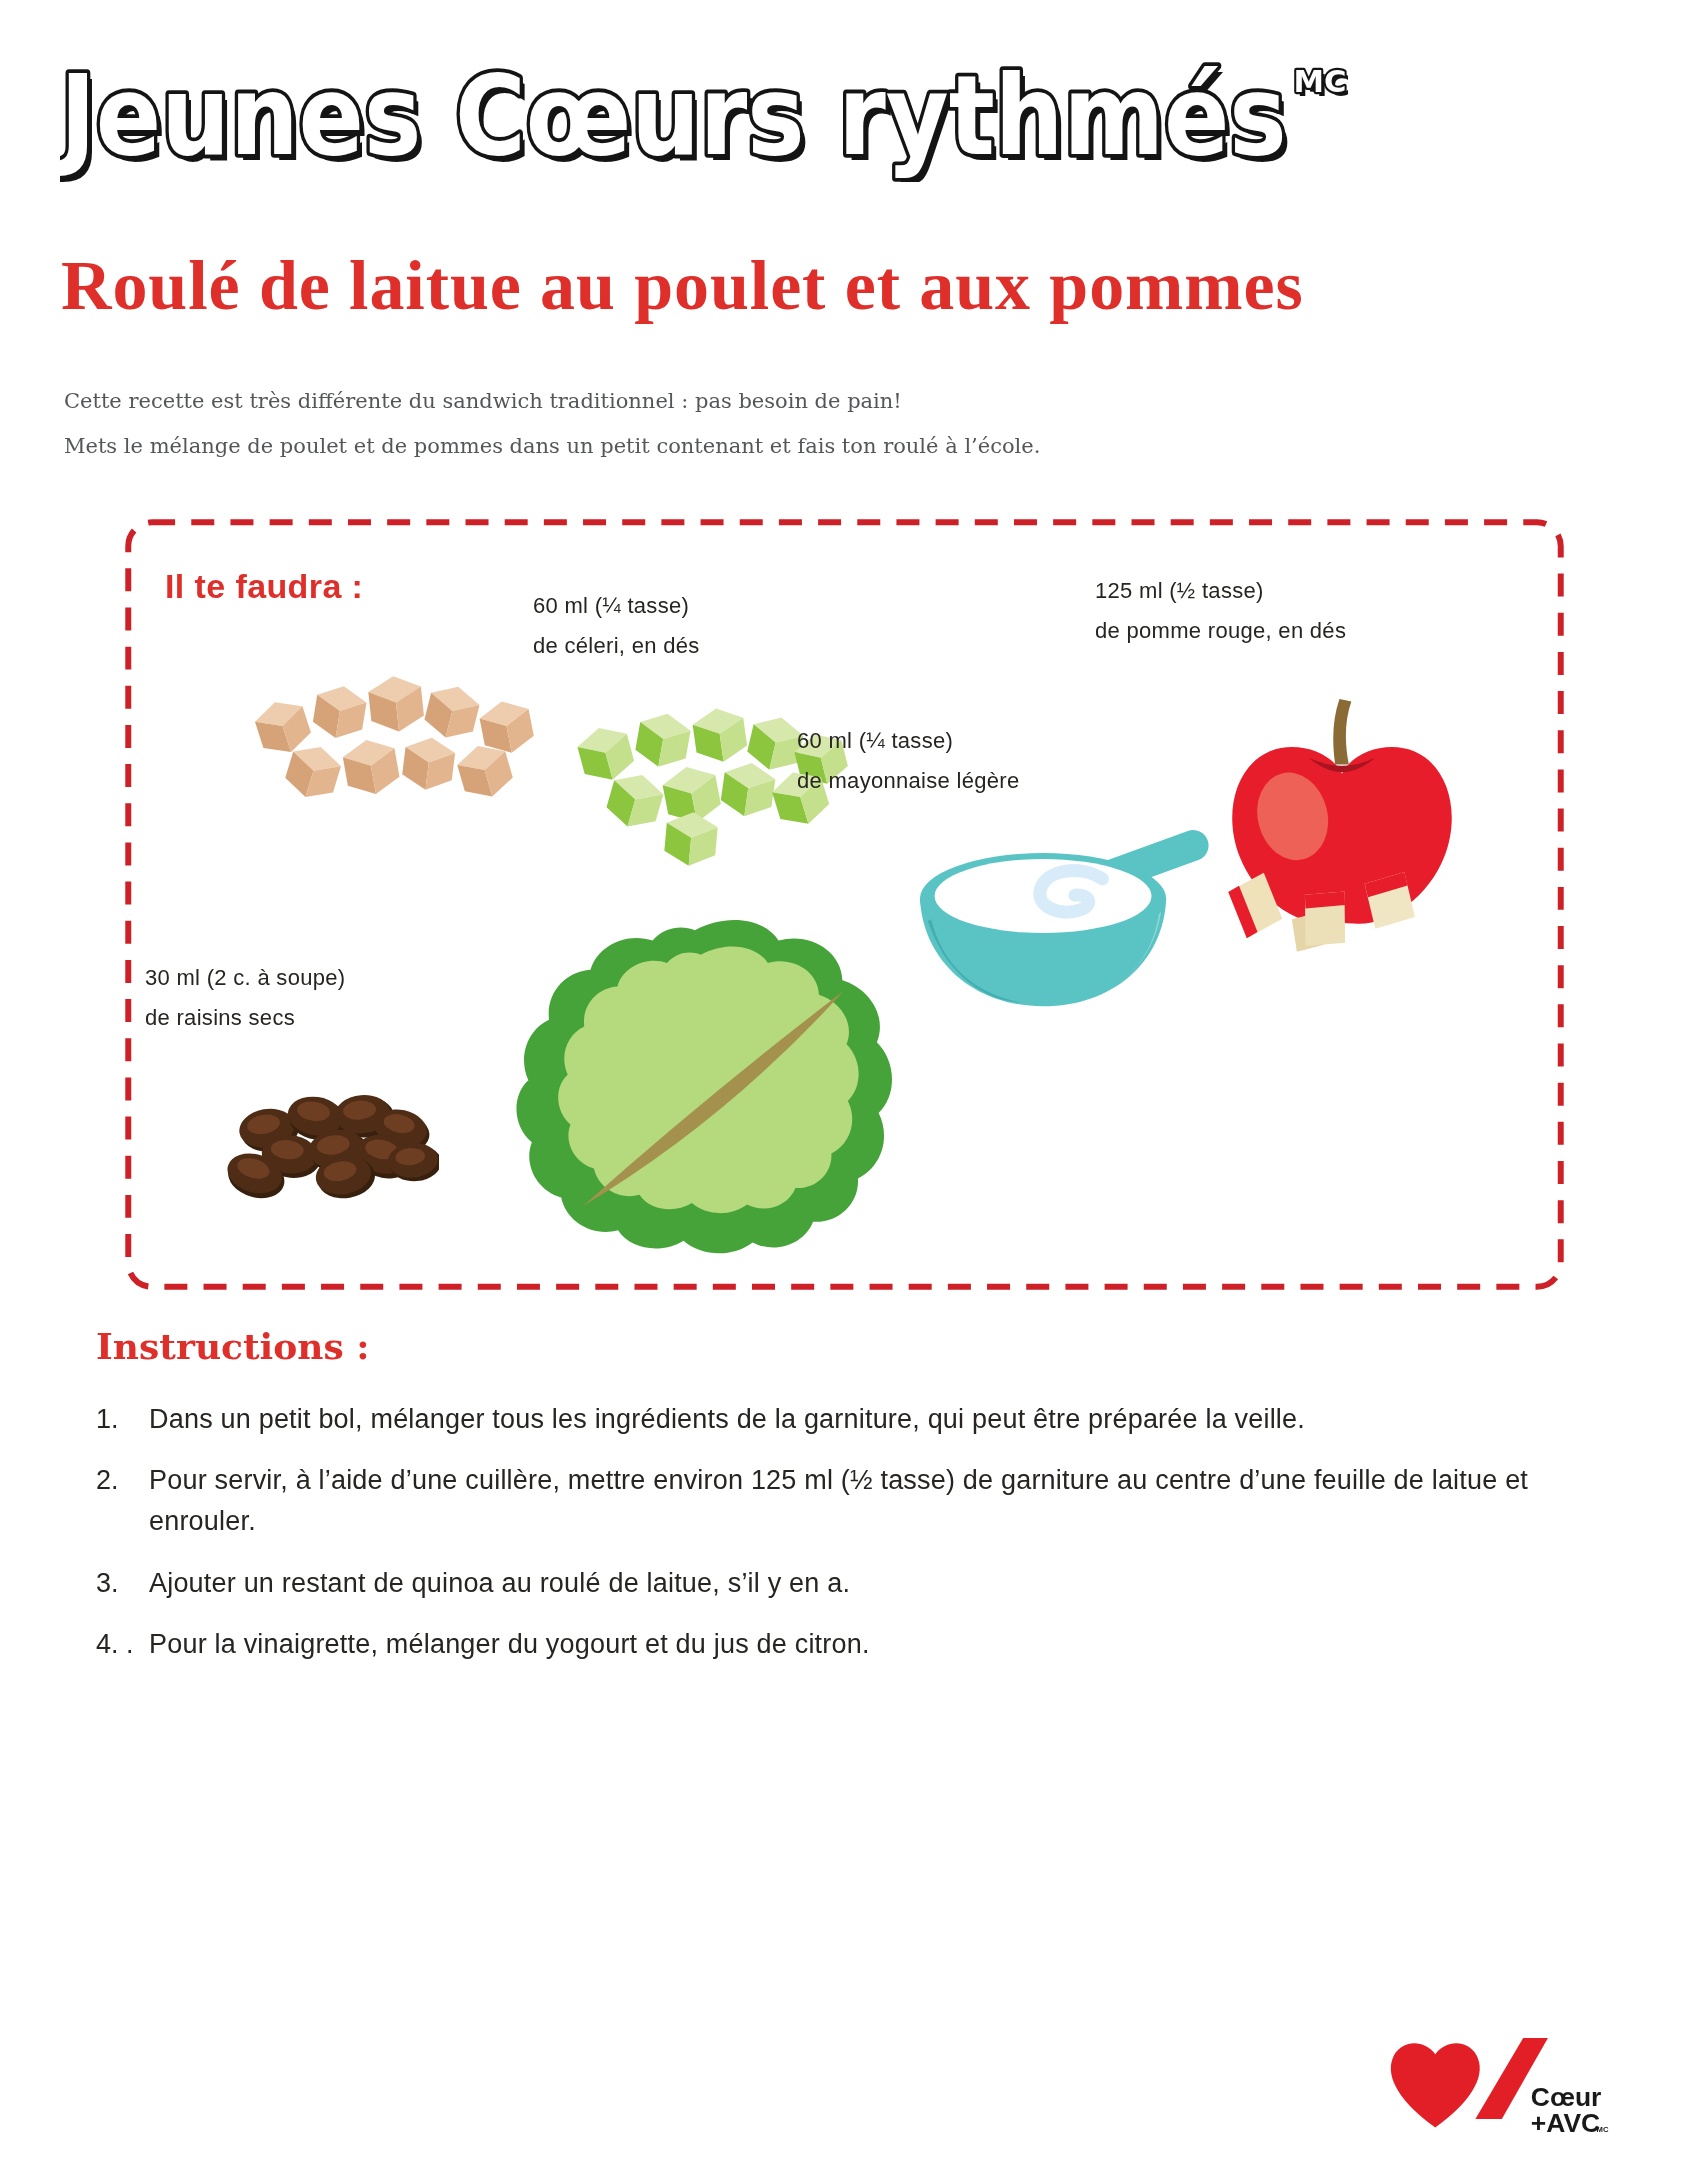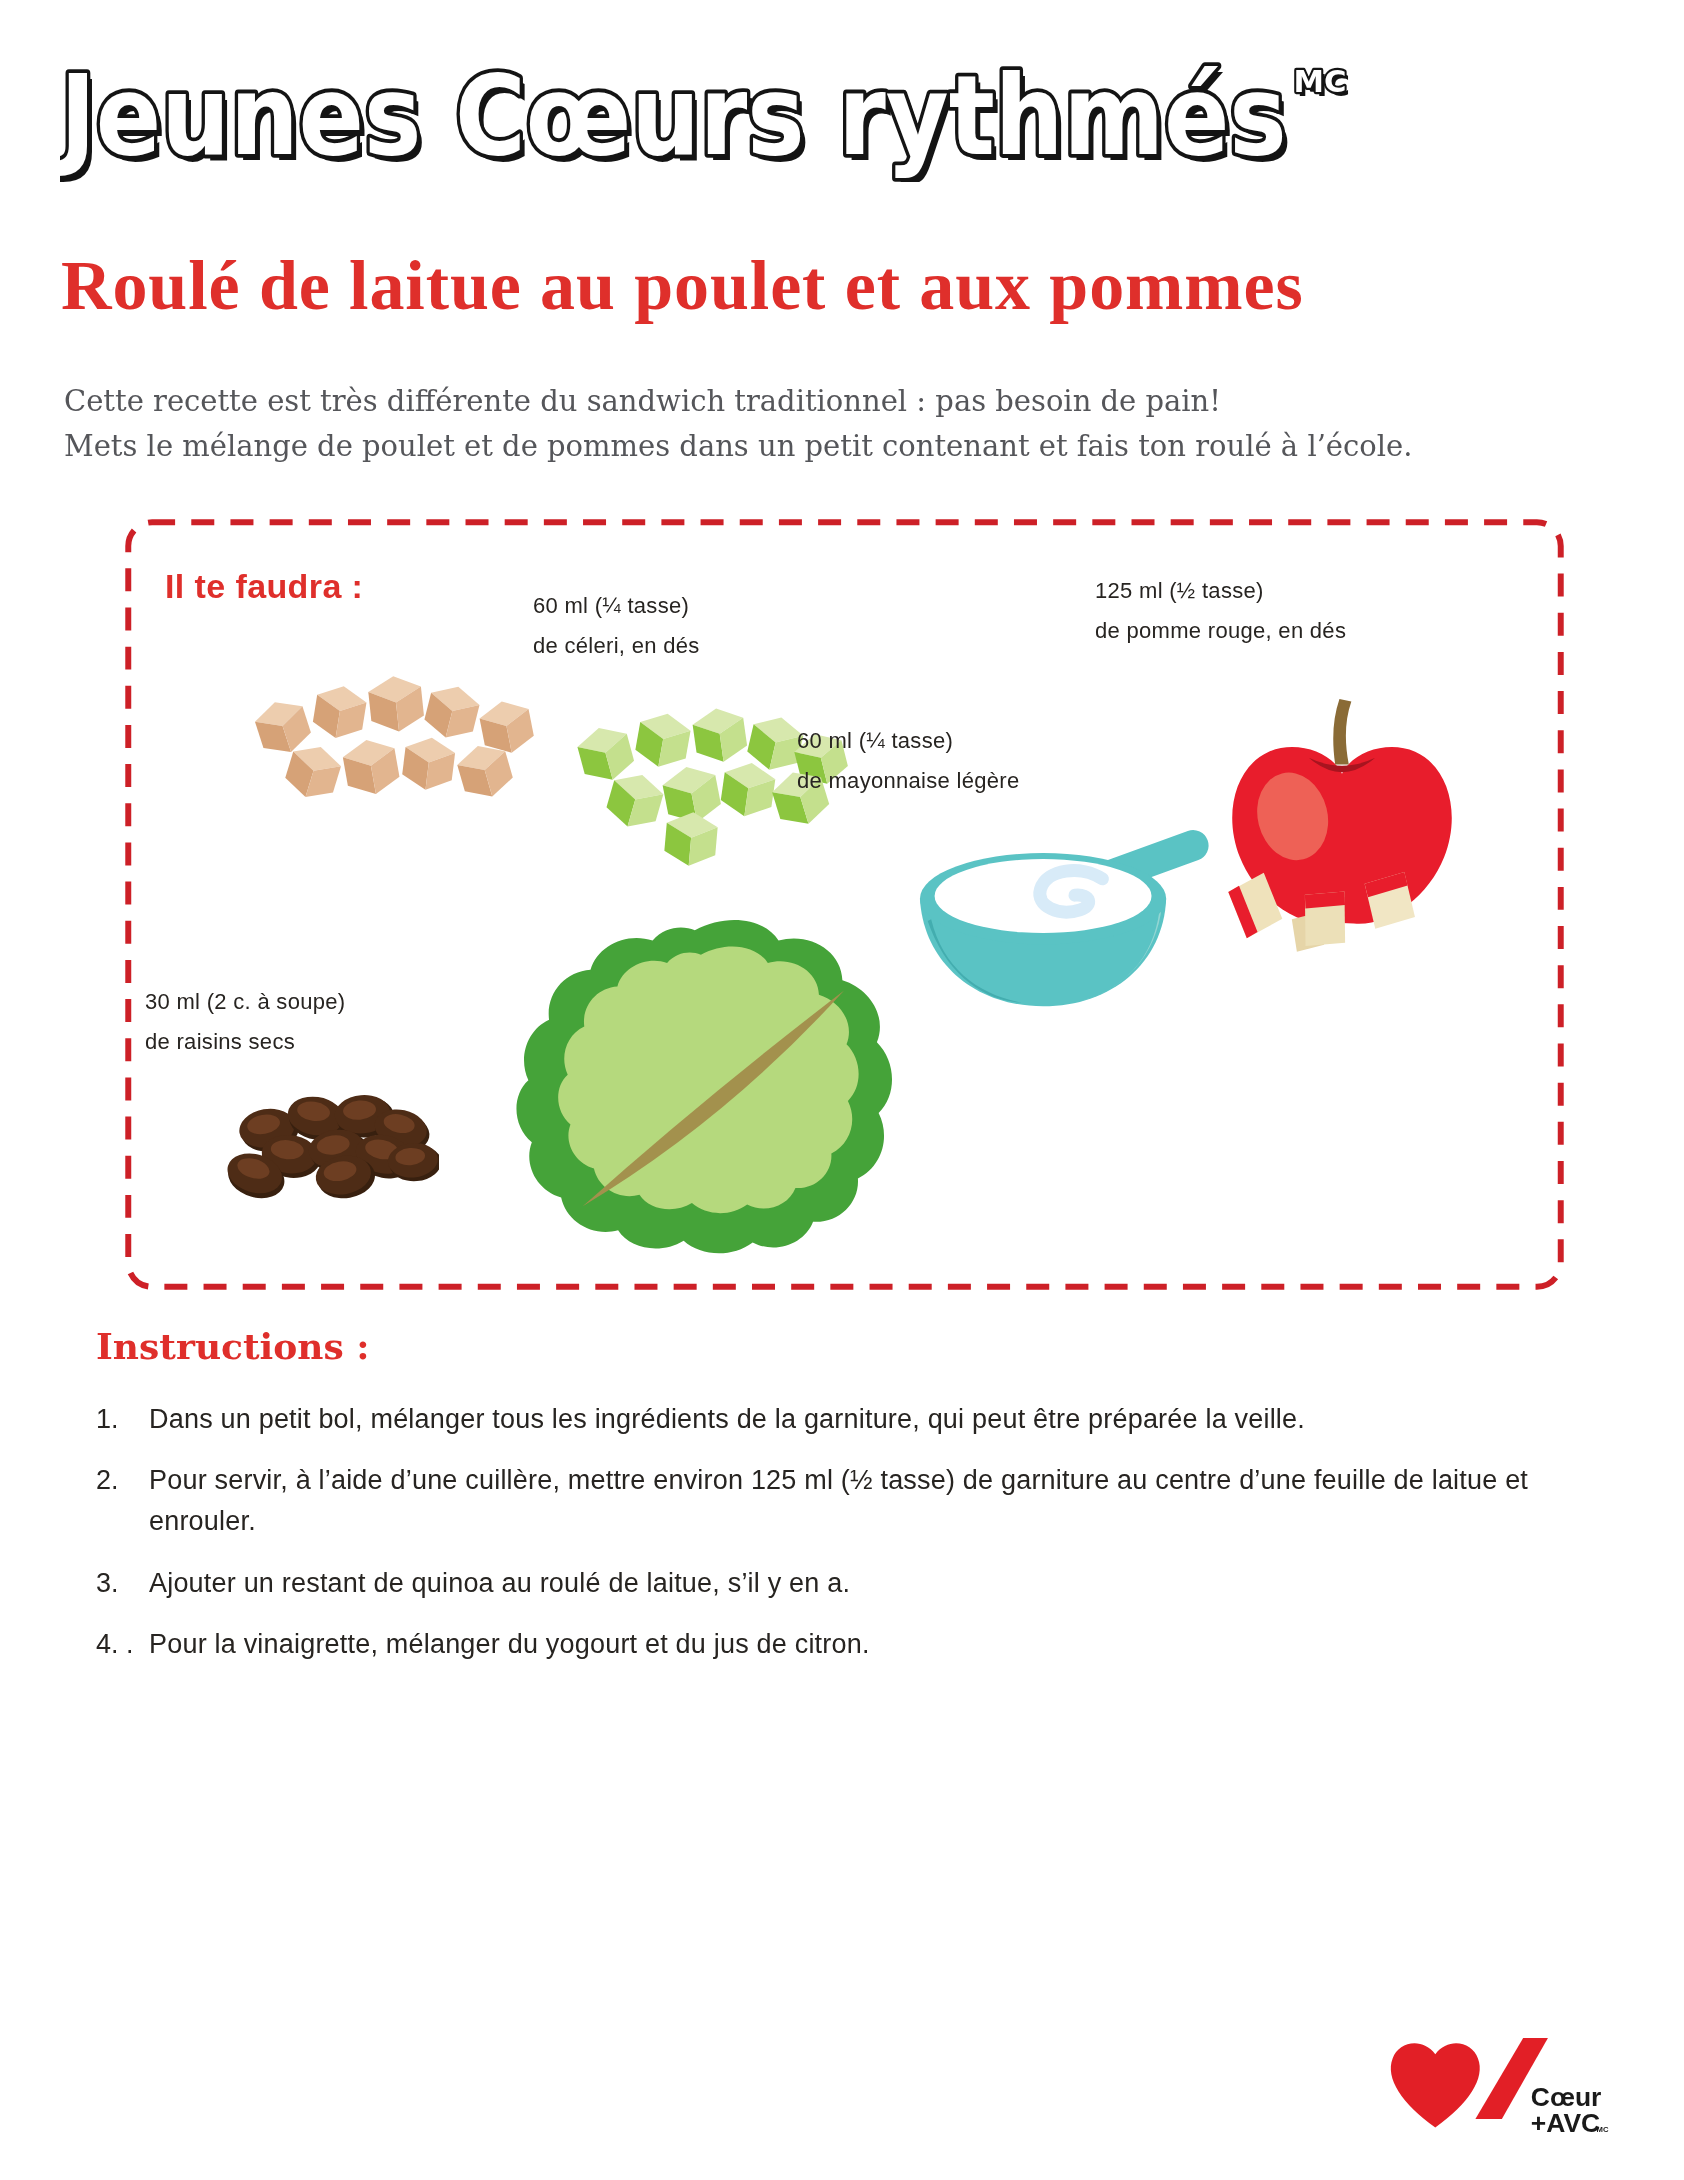--- a/index.html
+++ b/index.html
@@ -12,35 +12,35 @@
   .lg{font-family:"DejaVu Sans",sans-serif;font-weight:bold;font-size:130px;}
   .lg-sh{fill:#141414;}
   .lg-fr{fill:#ffffff;stroke:#141414;stroke-width:9px;paint-order:stroke;stroke-linejoin:round;}
   .lgtm{font-family:"DejaVu Sans",sans-serif;font-weight:bold;font-size:36px;}
   .lgtm-sh{fill:#141414;}
   .lgtm-fr{fill:#ffffff;stroke:#141414;stroke-width:5px;paint-order:stroke;stroke-linejoin:round;}
 
   .title{left:61px;top:251px;width:1559px;font-size:70px;font-weight:bold;
          letter-spacing:0.9px;color:var(--accent);line-height:1;}
 
-  .intro{left:64px;top:379px;width:1448px;font-size:29px;line-height:45px;
+  .intro{left:64px;top:379px;width:1448px;font-size:21px;line-height:45px;
          font-family:"DejaVu Serif",serif;color:var(--gray);}
 
   
   .ing-box{left:124px;top:518px;width:1441px;height:773px;}
   .dash-svg{position:absolute;left:0;top:0;width:100%;height:100%;}
   .ing-heading{position:absolute;left:41px;top:49px;font-size:34px;font-weight:bold;
                color:var(--accent);letter-spacing:0.4px;}
   .cap{position:absolute;text-align:left;font-size:22px;line-height:40px;
        color:var(--ink);letter-spacing:0.3px;}
   .cap-celery{left:409px;top:68px;width:315px;}
   .cap-apple{left:971px;top:53px;width:460px;}
   .cap-chicken{left:12.8px;top:300px;width:460px;}
   .cap-mayo{left:673px;top:203px;width:426px;}
-  .cap-raisins{left:21px;top:464px;width:349px;}
+  .cap-raisins{left:21px;top:440px;width:349px;}
   .cap-lettuce{left:690px;top:564px;width:511px;}
   .icon{position:absolute;}
   .icon-chicken{left:111px;top:143px;width:324px;height:158px;}
   .icon-celery{left:439px;top:175px;width:290px;height:183px;}
   .icon-mayo{left:750px;top:298px;width:345px;height:198px;}
   .icon-apple{left:1086px;top:158px;width:264px;height:285px;}
   .icon-raisins{left:89px;top:558px;width:226px;height:126px;}
   .icon-lettuce{left:375px;top:388px;width:409px;height:358px;}
   .icon svg{width:100%;height:100%;display:block;}
 

